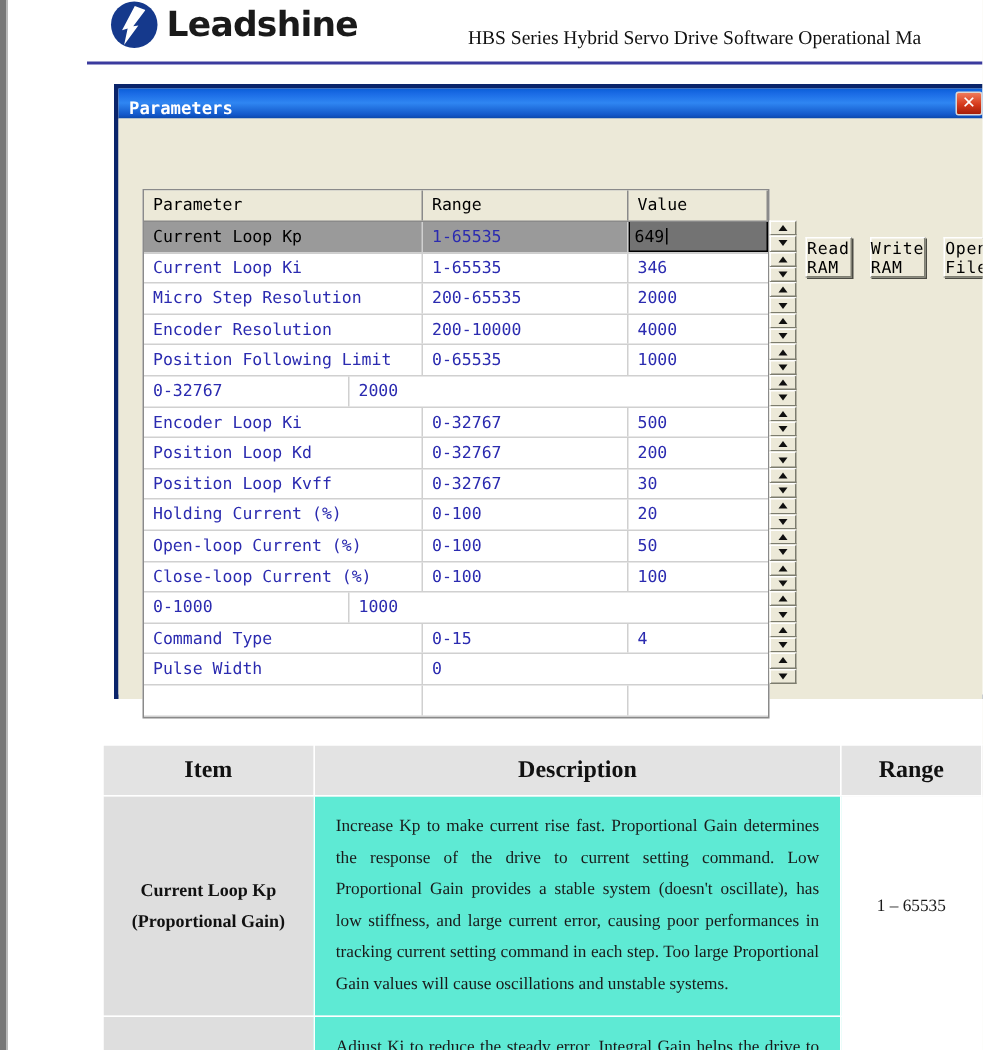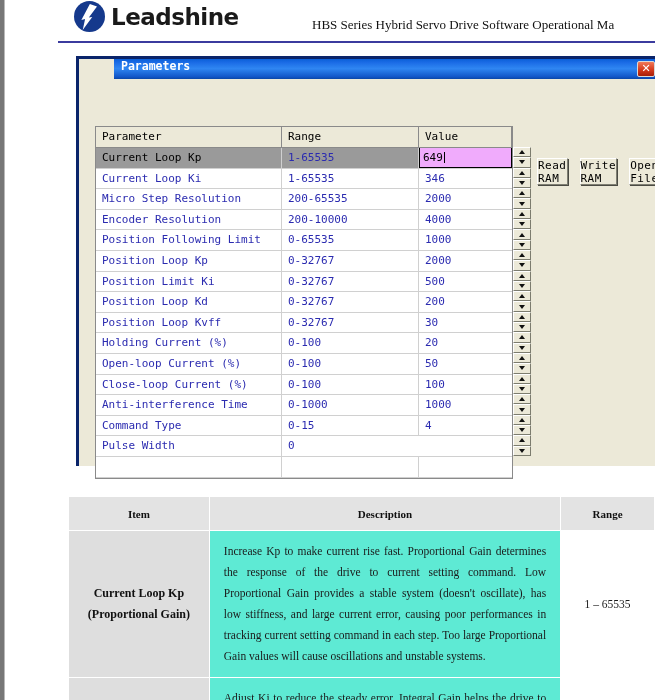--- a/index.html
+++ b/index.html
@@ -70,21 +70,21 @@
     position: absolute; left: 76px; top: 56px;
     width: 579px; height: 410px;
     background: #ece9d8;
     border: 3px solid #0a246a;
     border-right: none;
   }
   .titlebar {
     position: relative;
     height: 20px;
     background: linear-gradient(to bottom,#0b5fd8 0%, #1b6ce6 18%, #2f86f2 48%, #1257c9 88%, #0a46a8 100%);
-    display: flex; align-items: flex-start; margin-left: 35px;
+    display: flex; align-items: flex-end;
   }
   .titlebar-text {
     font-family: "DejaVu Sans Mono", monospace;
     font-size: 11.5px; font-weight: bold;
     color: #ffffff;
     padding-left: 7px;
     letter-spacing: 0px;
   }
   .close-btn {
     position: absolute; right: 0px; top: 2px;
@@ -143,21 +143,21 @@
     overflow: hidden;
     white-space: nowrap;
   }
   .cell-param { width: 186px; }
   .cell-range { width: 137px; }
   .cell-value { width: 93px; border-right: none; position: relative; }
 
   .value-edit {
     position: absolute; left: 0px; top: -1px;
     width: 93px; height: 21px;
-    background: #f0abfc;
+    background: #737373;
     border: 1px solid #000000;
     font-family: "DejaVu Sans Mono", monospace;
     font-size: 11px;
     color: #000000;
     padding: 3px 0 0 3px;
   }
   .caret {
     display: inline-block;
     width: 1px; height: 11px;
     background: #000000;
@@ -220,21 +220,21 @@
     width: 587px;
     border-collapse: collapse;
     font-family: "Liberation Serif", serif;
   }
   .doc-table th, .doc-table td {
     border: 1px solid #ffffff;
     vertical-align: middle;
   }
   .doc-table thead th {
     background: #e3e3e3;
-    font-size: 11px;
+    font-size: 16px;
     font-weight: bold;
     color: #111111;
     height: 34px;
     text-align: center;
   }
   .th-item { width: 141px; }
   .th-desc { width: 352px; }
   .th-range { width: 94px; }
   .doc-table td.item-cell {
     background: #dedede;
@@ -314,26 +314,25 @@
             <div class="cell cell-param">Encoder Resolution</div>
             <div class="cell cell-range">200-10000</div>
             <div class="cell cell-value">4000</div>
           </div>
           <div class="grid-row">
             <div class="cell cell-param">Position Following Limit</div>
             <div class="cell cell-range">0-65535</div>
             <div class="cell cell-value">1000</div>
           </div>
           <div class="grid-row">
-            <div class="cell cell-param">Position Loop Kp</div>
             <div class="cell cell-range">0-32767</div>
             <div class="cell cell-value">2000</div>
           </div>
           <div class="grid-row">
-            <div class="cell cell-param">Position Limit Ki</div>
+            <div class="cell cell-param">Encoder Loop Ki</div>
             <div class="cell cell-range">0-32767</div>
             <div class="cell cell-value">500</div>
           </div>
           <div class="grid-row">
             <div class="cell cell-param">Position Loop Kd</div>
             <div class="cell cell-range">0-32767</div>
             <div class="cell cell-value">200</div>
           </div>
           <div class="grid-row">
             <div class="cell cell-param">Position Loop Kvff</div>
@@ -349,21 +348,20 @@
             <div class="cell cell-param">Open-loop Current (%)</div>
             <div class="cell cell-range">0-100</div>
             <div class="cell cell-value">50</div>
           </div>
           <div class="grid-row">
             <div class="cell cell-param">Close-loop Current (%)</div>
             <div class="cell cell-range">0-100</div>
             <div class="cell cell-value">100</div>
           </div>
           <div class="grid-row">
-            <div class="cell cell-param">Anti-interference Time</div>
             <div class="cell cell-range">0-1000</div>
             <div class="cell cell-value">1000</div>
           </div>
           <div class="grid-row">
             <div class="cell cell-param">Command Type</div>
             <div class="cell cell-range">0-15</div>
             <div class="cell cell-value">4</div>
           </div>
           <div class="grid-row">
             <div class="cell cell-param">Pulse Width</div>

